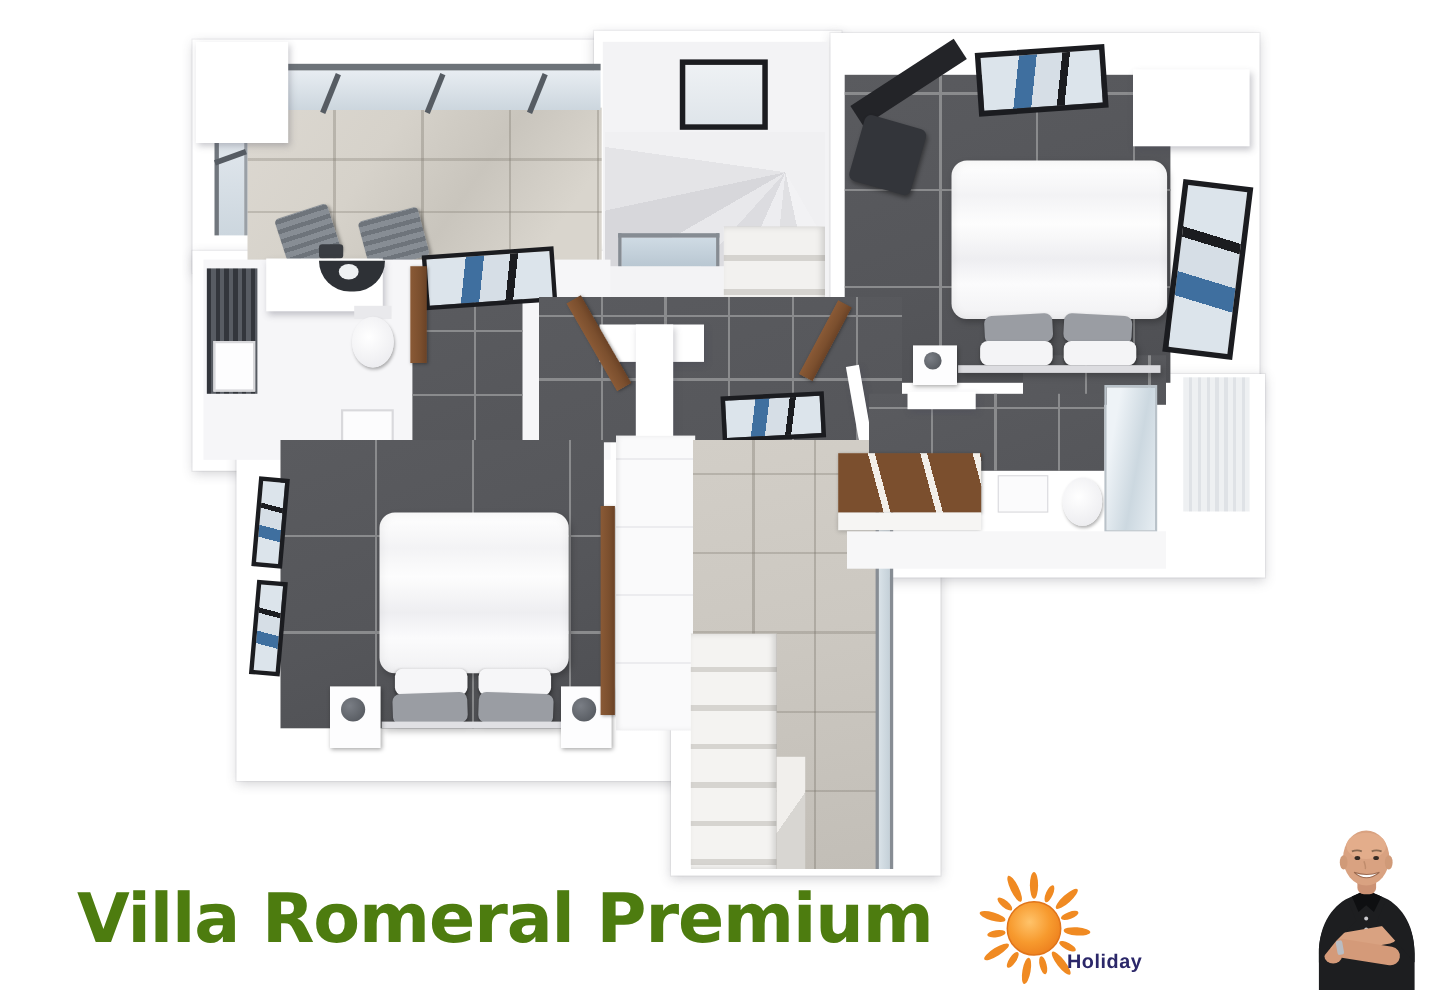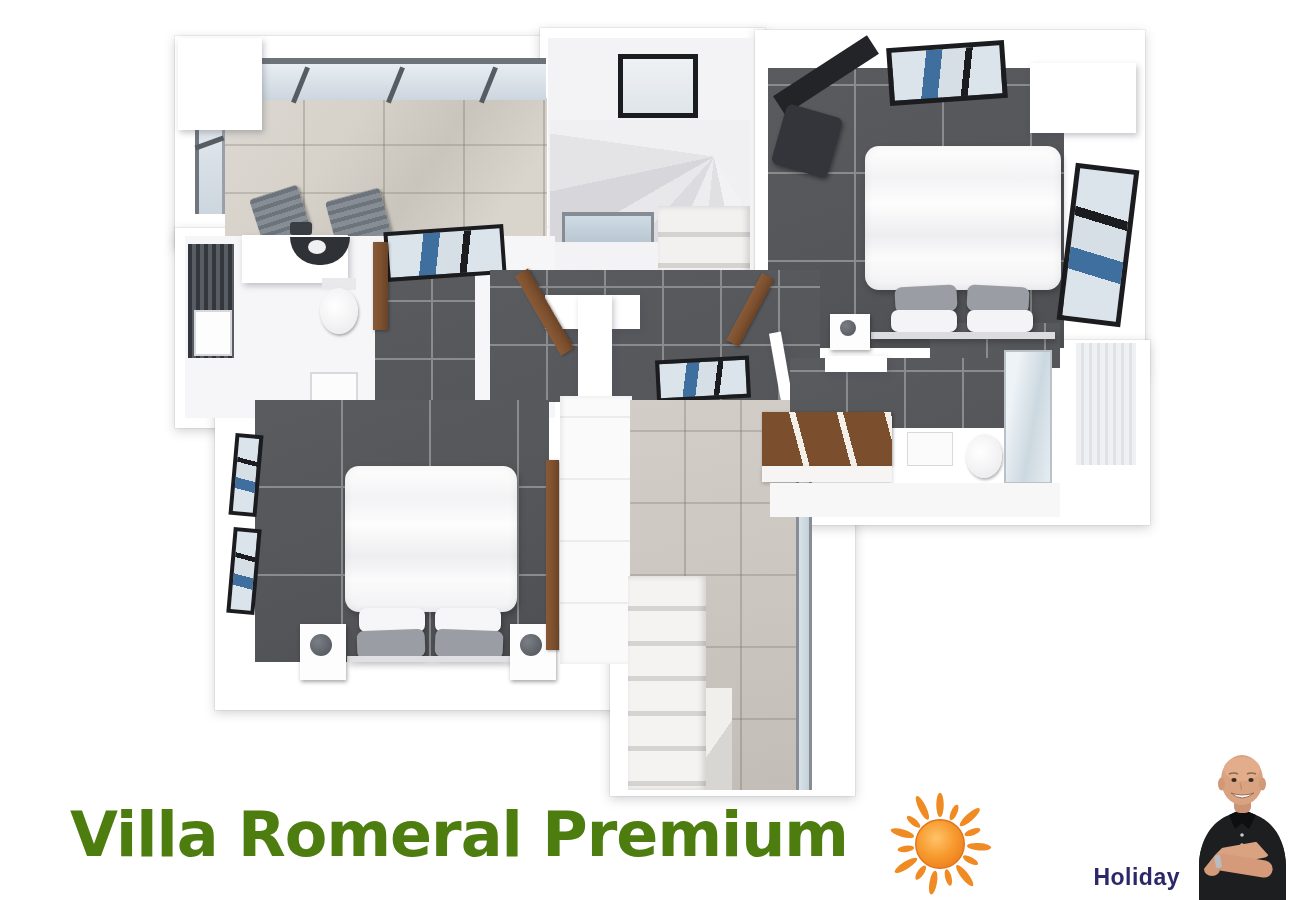--- a/index.html
+++ b/index.html
@@ -63,22 +63,22 @@
   
   .floor-label{position:absolute;left:928px;top:603px;font-size:37px;font-weight:400;letter-spacing:1px;
            color:#1f1f1f;font-family:"Liberation Sans",sans-serif;}
   .page-title{position:absolute;left:70px;top:798px;font-size:62px;font-weight:bold;letter-spacing:-1px;
            color:#4d7c0f;font-family:"DejaVu Sans",sans-serif;}
   .logo{position:absolute;left:884px;top:788px;width:300px;height:112px;}
   .logo .brand{position:absolute;left:86px;top:28px;font-family:"DejaVu Sans",sans-serif;font-weight:bold;
            font-size:46px;letter-spacing:-2px;white-space:nowrap;}
   .logo .brand .casa{color:var(--brand_navy);}
   .logo .brand .sol{color:var(--brand_orange);}
-  .logo .subtitle{position:absolute;left:86px;top:76px;width:210px;text-align:right;
-           font-size:23px;font-weight:bold;color:var(--brand_navy);letter-spacing:.5px;}
+  .logo .subtitle{position:absolute;left:86px;top:76px;width:210px;text-align:left;
+           font-size:18px;font-weight:bold;color:var(--brand_navy);letter-spacing:.5px;}
   .sun{position:absolute;left:0;top:0;width:112px;height:112px;}
   .photo{position:absolute;left:1185px;top:745px;width:115px;height:155px;overflow:hidden;}
 </style>
 </head>
 <body>
 
 <div class="stage">
 
   <div class="plan">
 

